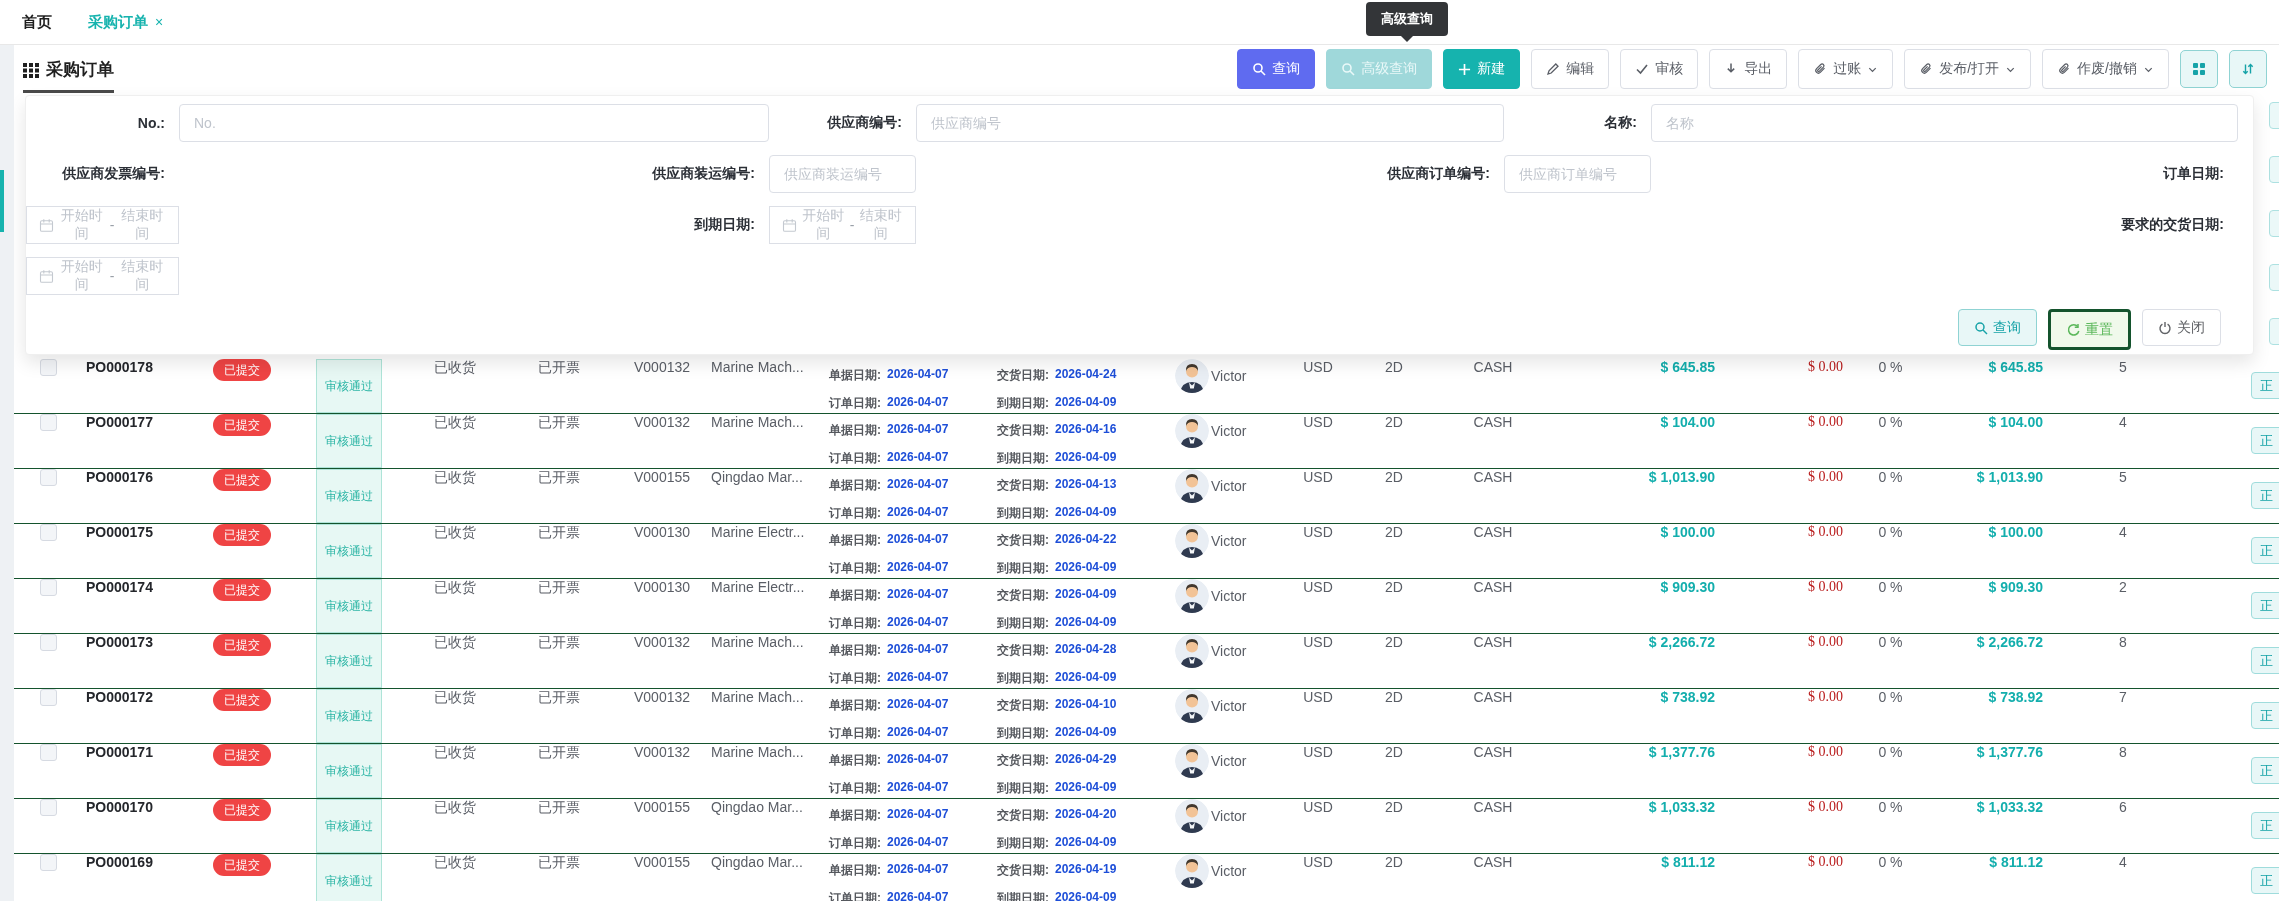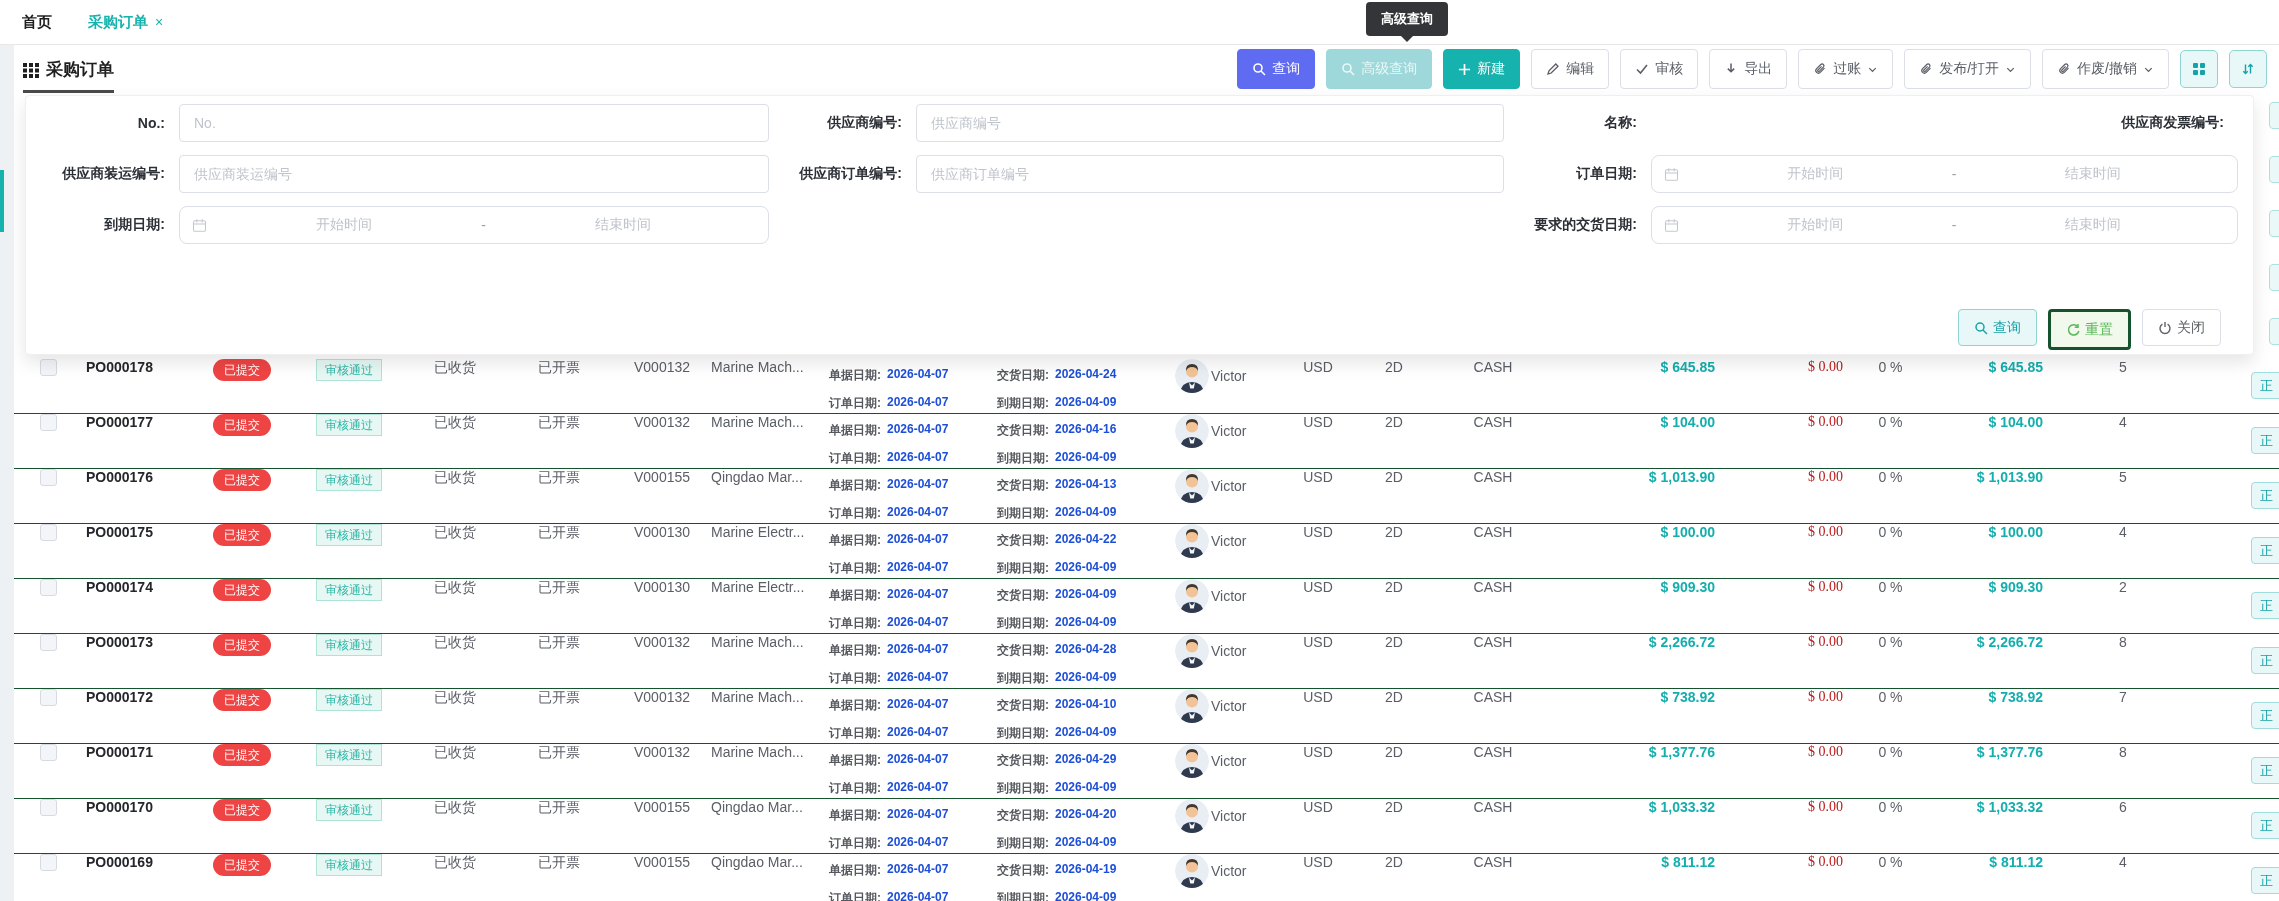--- a/index.html
+++ b/index.html
@@ -38,41 +38,41 @@
   
   .search-panel{position:absolute;left:11px;right:25px;top:50px;height:258px;background:#fff;
     border:1px solid #efefef;border-radius:4px;z-index:10;
     box-shadow:0 8px 18px rgba(0,0,0,.10);}
   .form-grid{display:grid;grid-template-columns:153px 590px 147px 588px 147px 587px;
     row-gap:13px;padding-top:8px;align-items:center;}
   .flabel{font-size:14px;font-weight:700;color:#2b2f36;text-align:right;padding-right:14px;white-space:nowrap;}
   .finput{height:38px;border:1px solid #dcdfe6;border-radius:4px;background:#fff;width:100%;
     box-sizing:border-box;padding:0 14px;font-size:14px;color:#303133;font-family:inherit;outline:none;}
   .finput::placeholder{color:#bfc4cc;}
-  .daterange{height:38px;border:1px solid #dcdfe6;border-radius:8px;background:#fff;
+  .daterange{height:38px;border:1px solid #dcdfe6;border-radius:0;background:#fff;
     display:flex;align-items:center;padding:0 12px;box-sizing:border-box;color:#bfc4cc;font-size:14px;cursor:pointer;}
   .daterange .dr-part{flex:1;text-align:center;}
   .daterange .dr-sep{color:#9aa0a8;padding:0 4px;}
   .cal-ic{color:#c4c9d0;margin-right:4px;}
   .panel-btns{position:absolute;right:32px;bottom:4px;display:flex;gap:11px;}
   .pbtn{height:35px;padding:0 15px;border-radius:4px;font-size:14px;display:flex;align-items:center;gap:5px;cursor:pointer;}
   .pbtn-query{color:#16a3a8;background:#e8f7f7;border:1px solid #8fd3d3;}
   .pbtn-reset{color:#5cb85c;background:#f0f9eb;border:3px solid #14532d;}
   .pbtn-close{color:#606266;background:#fff;border:1px solid #dcdfe6;}
   
   .table{position:absolute;left:0;right:0;top:314px;z-index:1;}
   .trow{height:54px;border-bottom:1px solid #14532d;display:flex;align-items:flex-start;position:relative;background:#fff;font-size:14px;color:#5a5e66;}
   .cell{flex:none;display:flex;align-items:center;justify-content:center;box-sizing:border-box;}
   .c-check{width:72px;justify-content:flex-start;padding-left:26px;}
   .checkbox{width:15px;height:15px;border:1px solid #d6dae2;background:#f3f5f8;border-radius:3px;cursor:pointer;}
   .c-po{width:105px;font-weight:700;color:#24262b;justify-content:flex-start;cursor:pointer;}
   .c-b1{width:102px;}
   .badge-blue{background:#ef4444;color:#fff;font-size:12px;padding:5px 11px;border-radius:13px;line-height:1;}
   .c-b2{width:112px;}
-  .badge-teal{background:#e7f8f4;color:#2cb5a5;border:1px solid #aee4d8;font-size:12px;padding:4px 8px;border-radius:0;line-height:1;}
+  .badge-teal{background:#e7f8f4;color:#2cb5a5;border:1px solid #aee4d8;font-size:12px;padding:20px 8px;border-radius:0;line-height:1;}
   .c-recv{width:100px;}
   .c-inv{width:108px;}
   .c-vcode{width:98px;}
   .c-vname{width:118px;justify-content:flex-start;white-space:nowrap;}
   .c-dates{width:168px;flex-direction:column;align-items:flex-start;justify-content:center;gap:3px;}
   .c-dates2{width:178px;}
   .dline{display:flex;gap:6px;font-size:12px;color:#55585e;font-weight:700;white-space:nowrap;margin-top:8px;}
   .dlabel{color:#55585e;}
   .dval{color:#1d4ed8;}
   .c-buyer{width:112px;justify-content:flex-start;gap:2px;}
@@ -827,20 +827,21 @@
 </div>
 
     <div class="search-panel">
       <div class="form-grid">
 
         <div class="flabel">No.:</div>
         <input class="finput" placeholder="No." style="">
         <div class="flabel">供应商编号:</div>
         <input class="finput" placeholder="供应商编号" style="">
         <div class="flabel">名称:</div>
+        <input class="finput" placeholder="名称" style="">
 
         <div class="flabel">供应商发票编号:</div>
         <div class="flabel">供应商装运编号:</div>
         <input class="finput" placeholder="供应商装运编号" style="">
         <div class="flabel">供应商订单编号:</div>
         <input class="finput" placeholder="供应商订单编号" style="">
 
         <div class="flabel">订单日期:</div>
         <div class="daterange">
           <span class="cal-ic">

